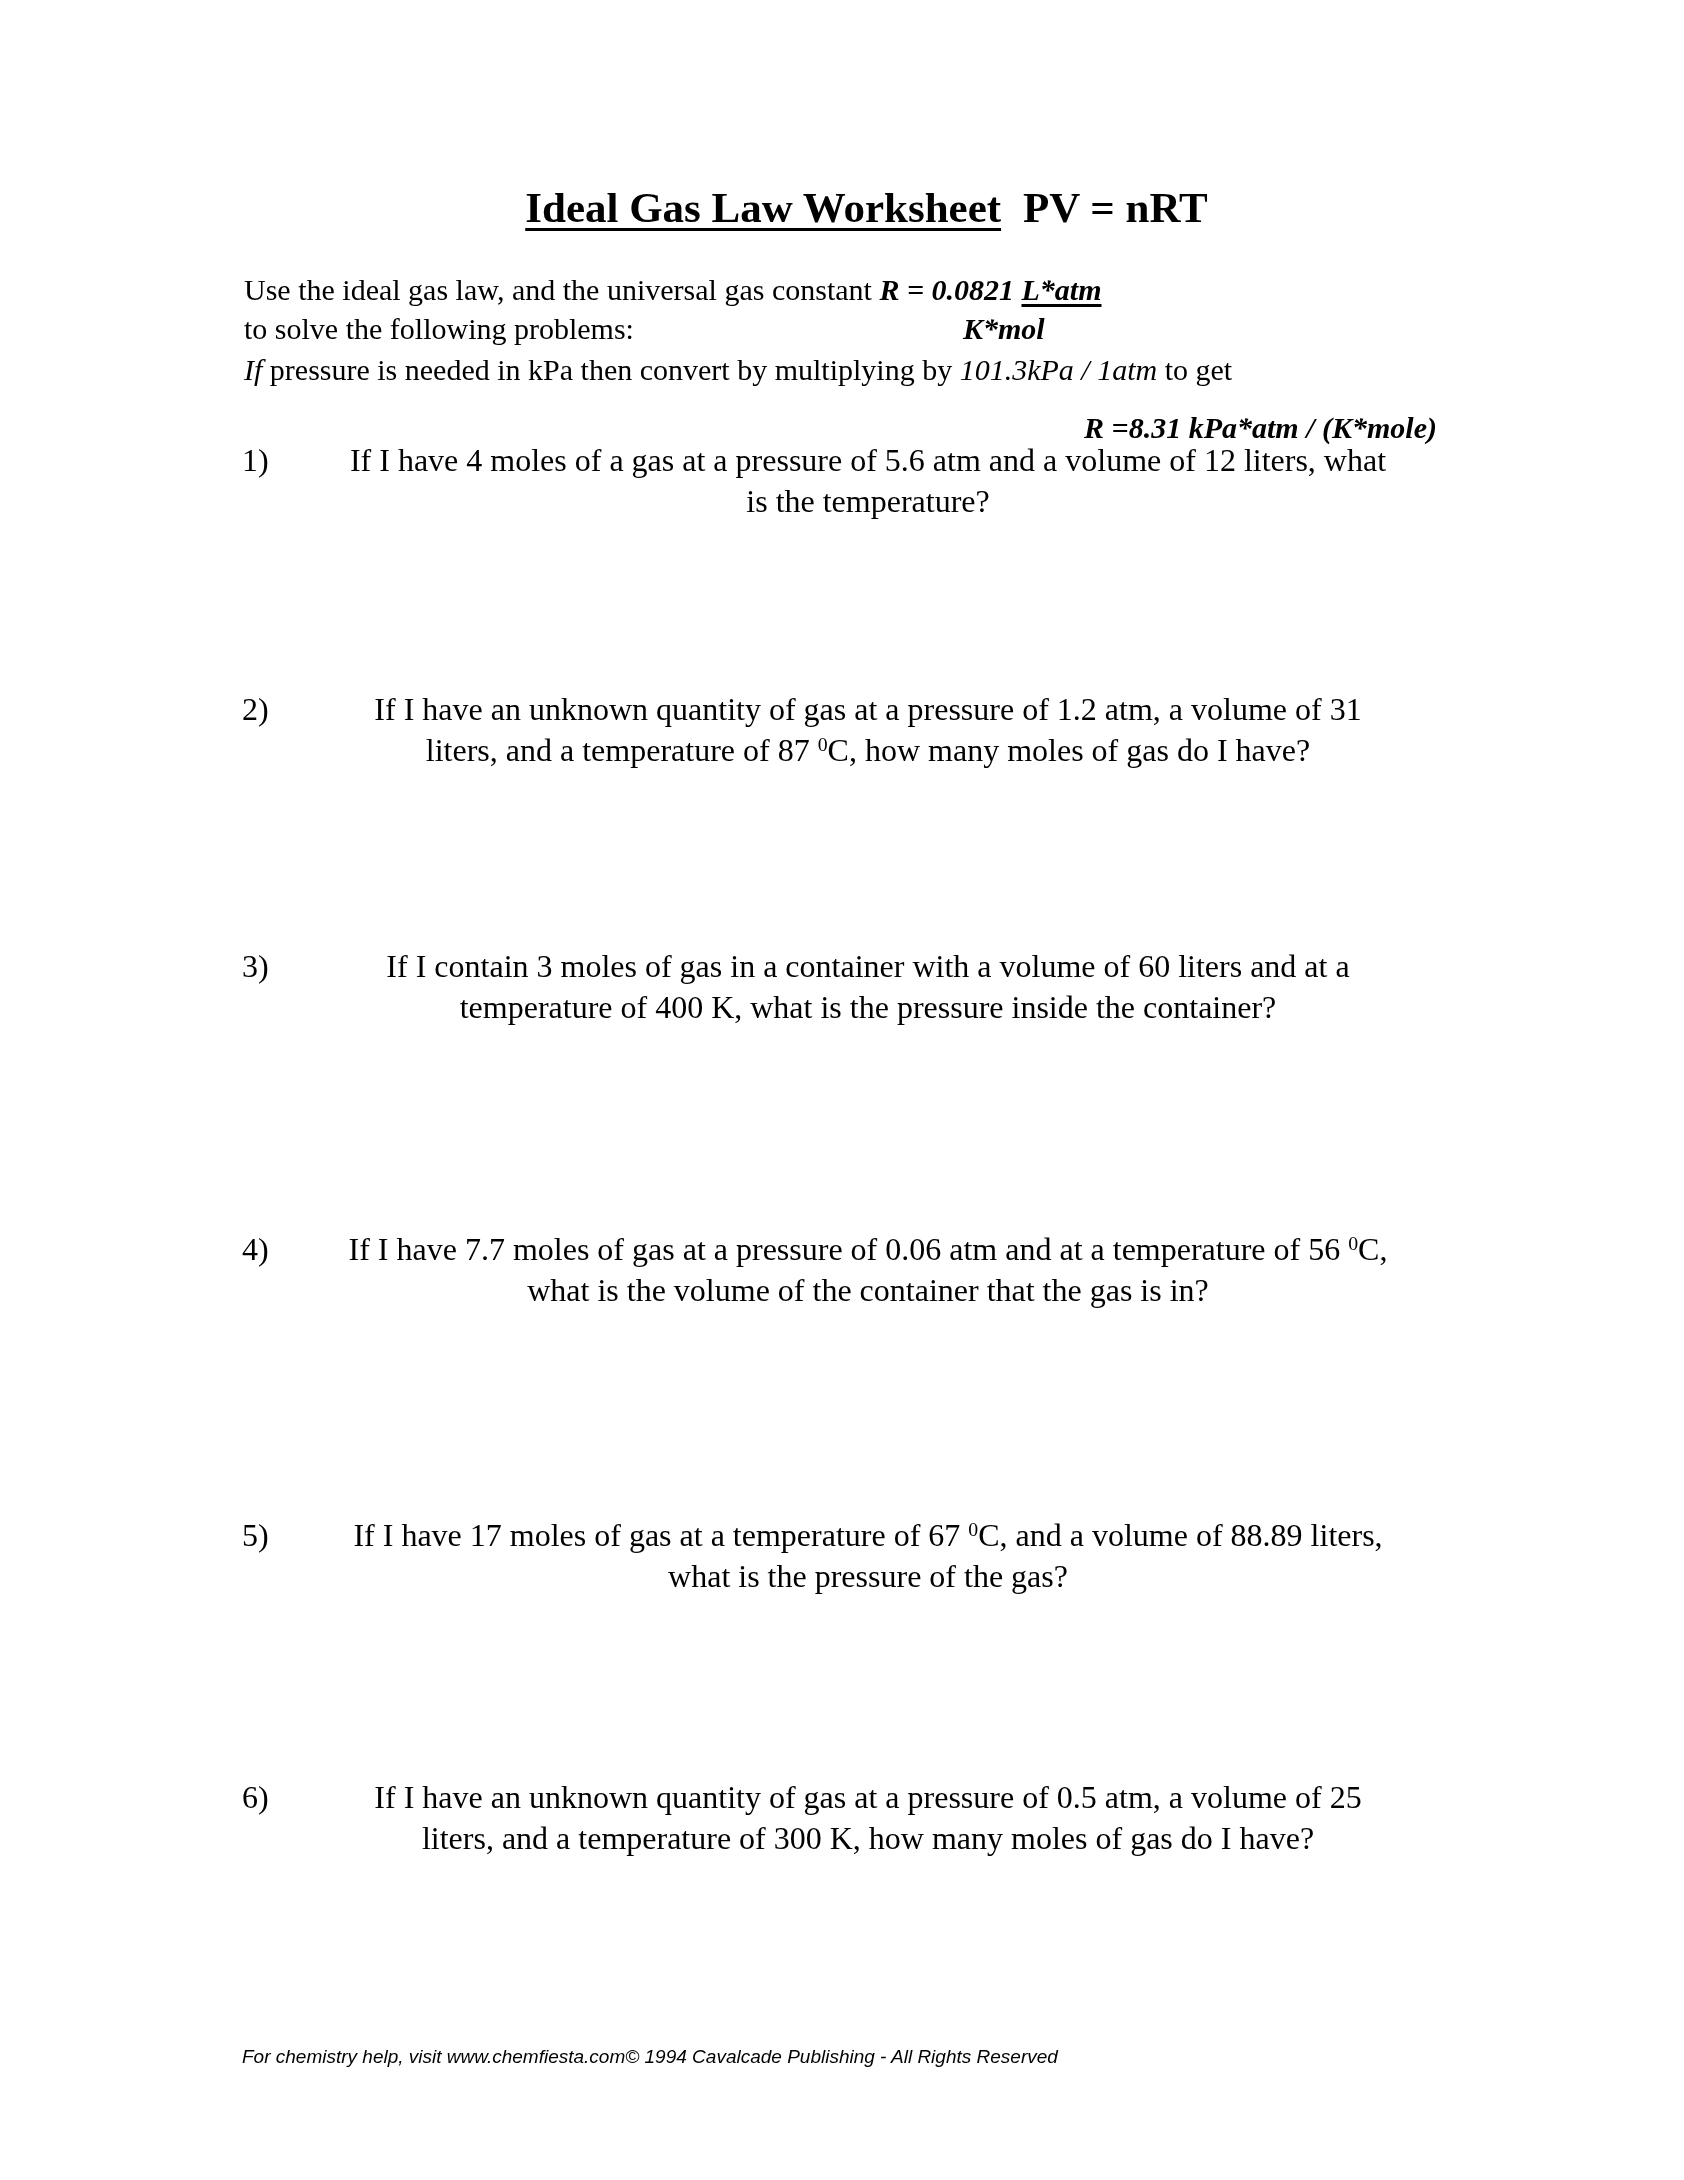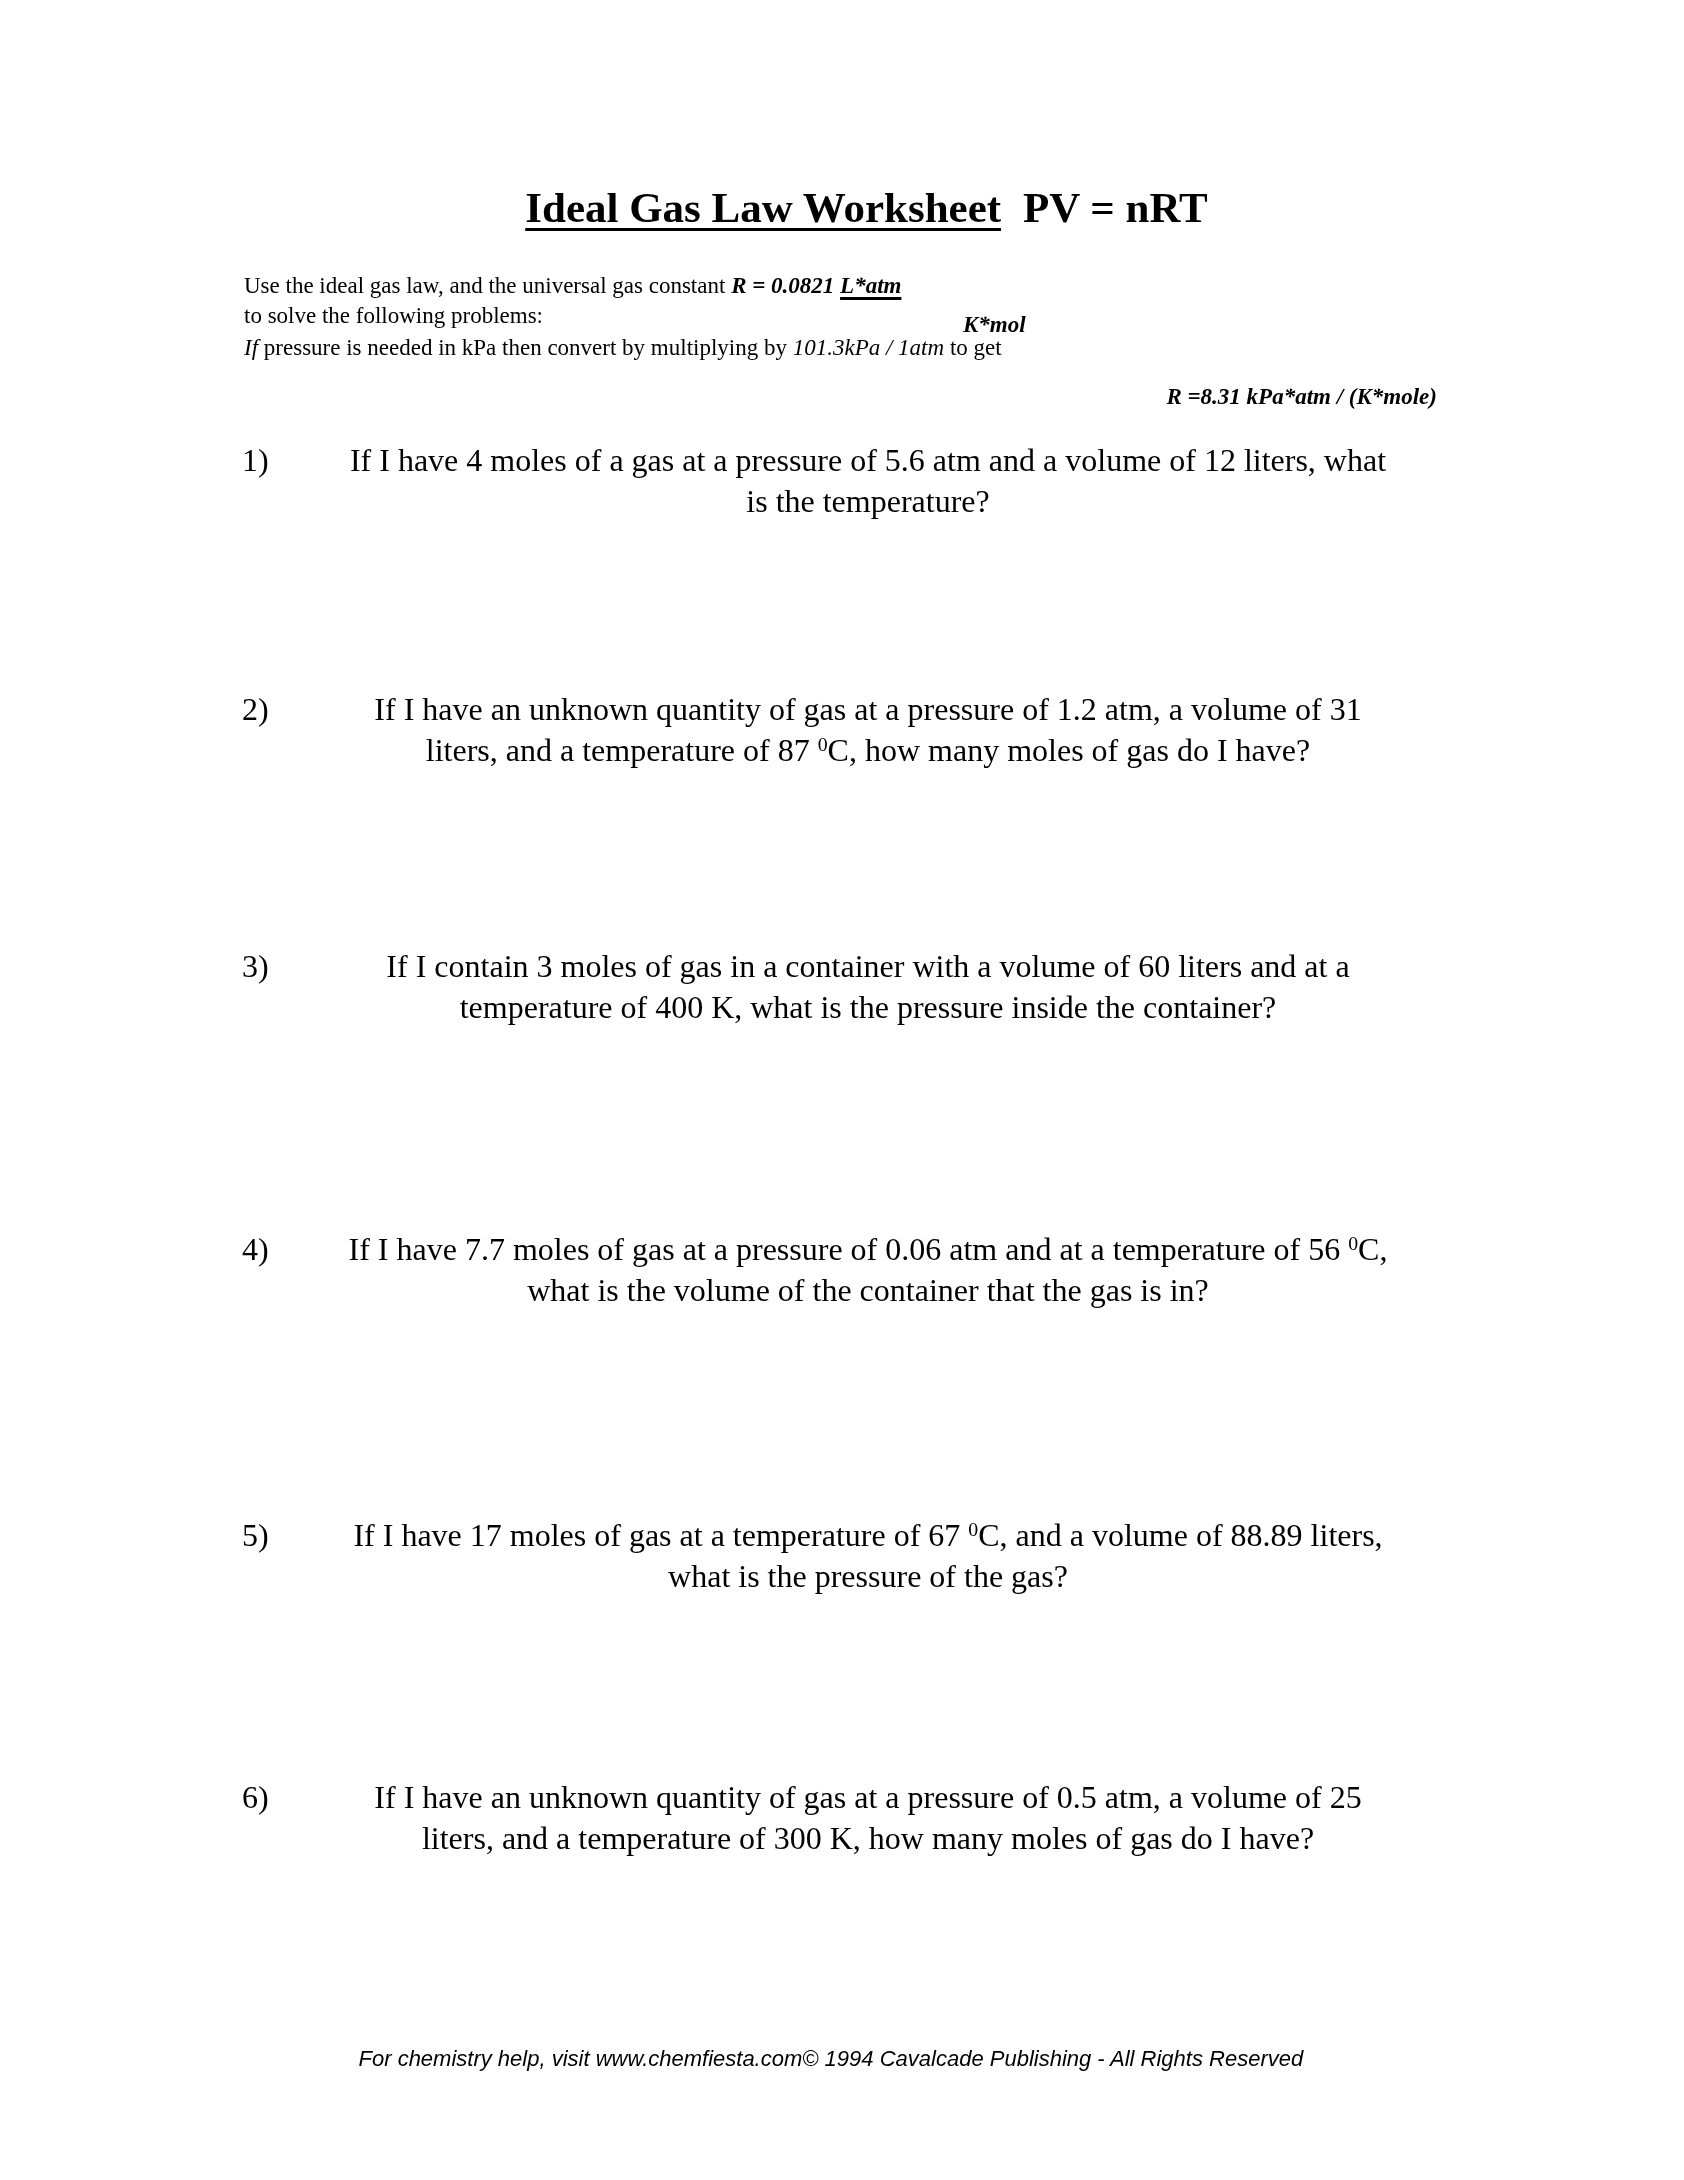--- a/index.html
+++ b/index.html
@@ -38,21 +38,21 @@
   .title-formula {
     margin-left: 22px;
   }
 
   
   .intro {
     position: absolute;
     top: 271px;
     left: 244px;
     width: 1193px;
-    font-size: 23px;
+    font-size: 30px;
     line-height: 1.285;
   }
   .intro-line {
     position: relative;
     white-space: nowrap;
   }
   .bi { font-weight: bold; font-style: italic; }
   .it { font-style: italic; margin-top: 20px; }
   .frac-num {
     font-weight: bold;
@@ -114,23 +114,23 @@
   }
 
   
   .footer {
     position: absolute;
     left: 242px;
     top: 2046px;
     width: 1193px;
     font-family: "Liberation Sans", "DejaVu Sans", sans-serif;
     font-style: italic;
-    font-size: 22px;
+    font-size: 19px;
     display: flex;
-    justify-content: center;
+    justify-content: flex-start;
     white-space: nowrap;
   }
   .footer-right {
     margin-right: 15.3px;
   }
 </style>
 </head>
 <body>
 
 <div class="page">

